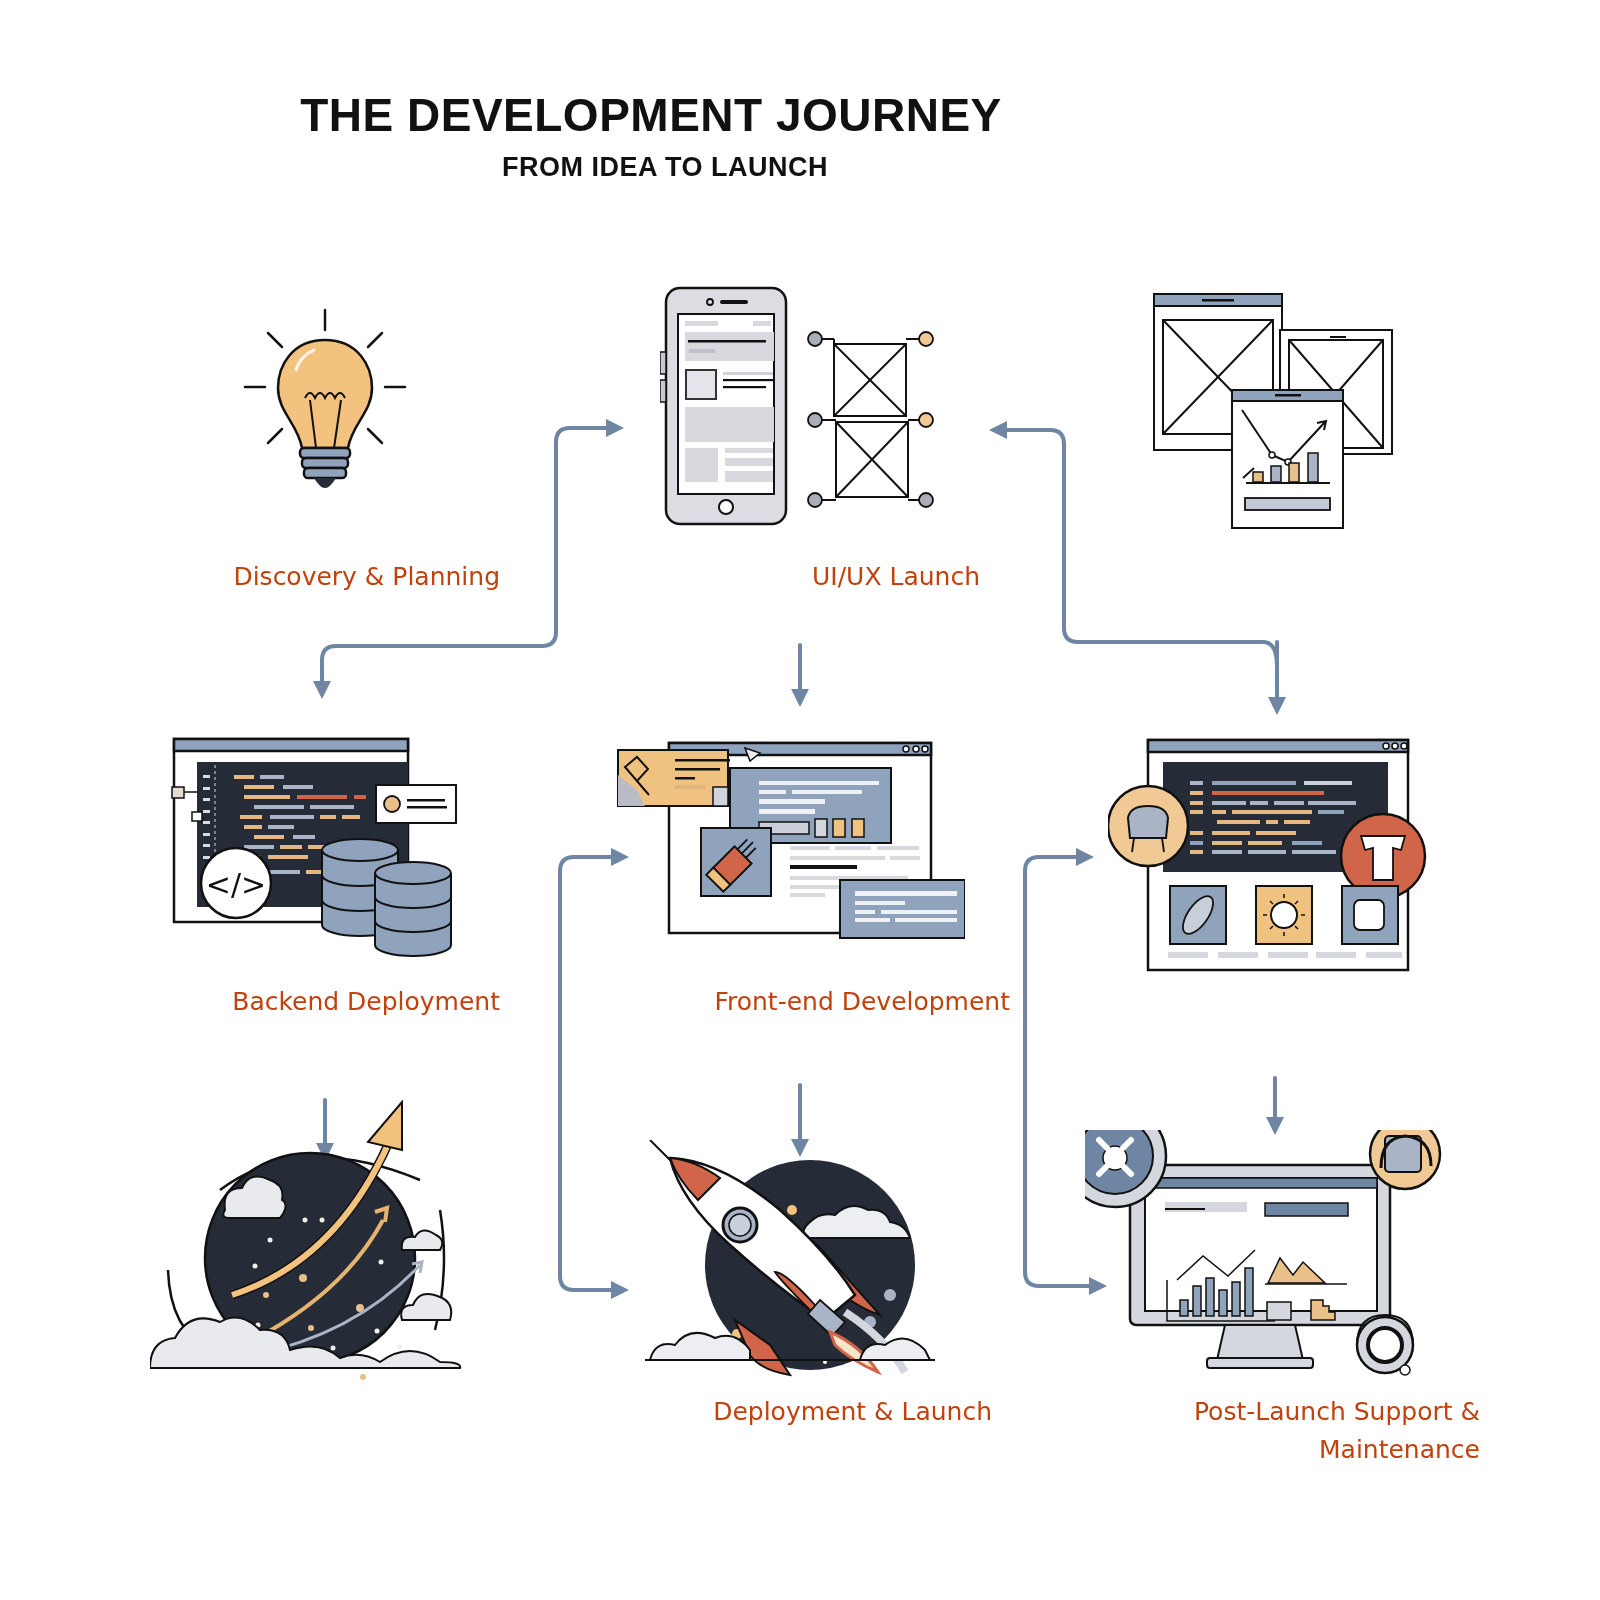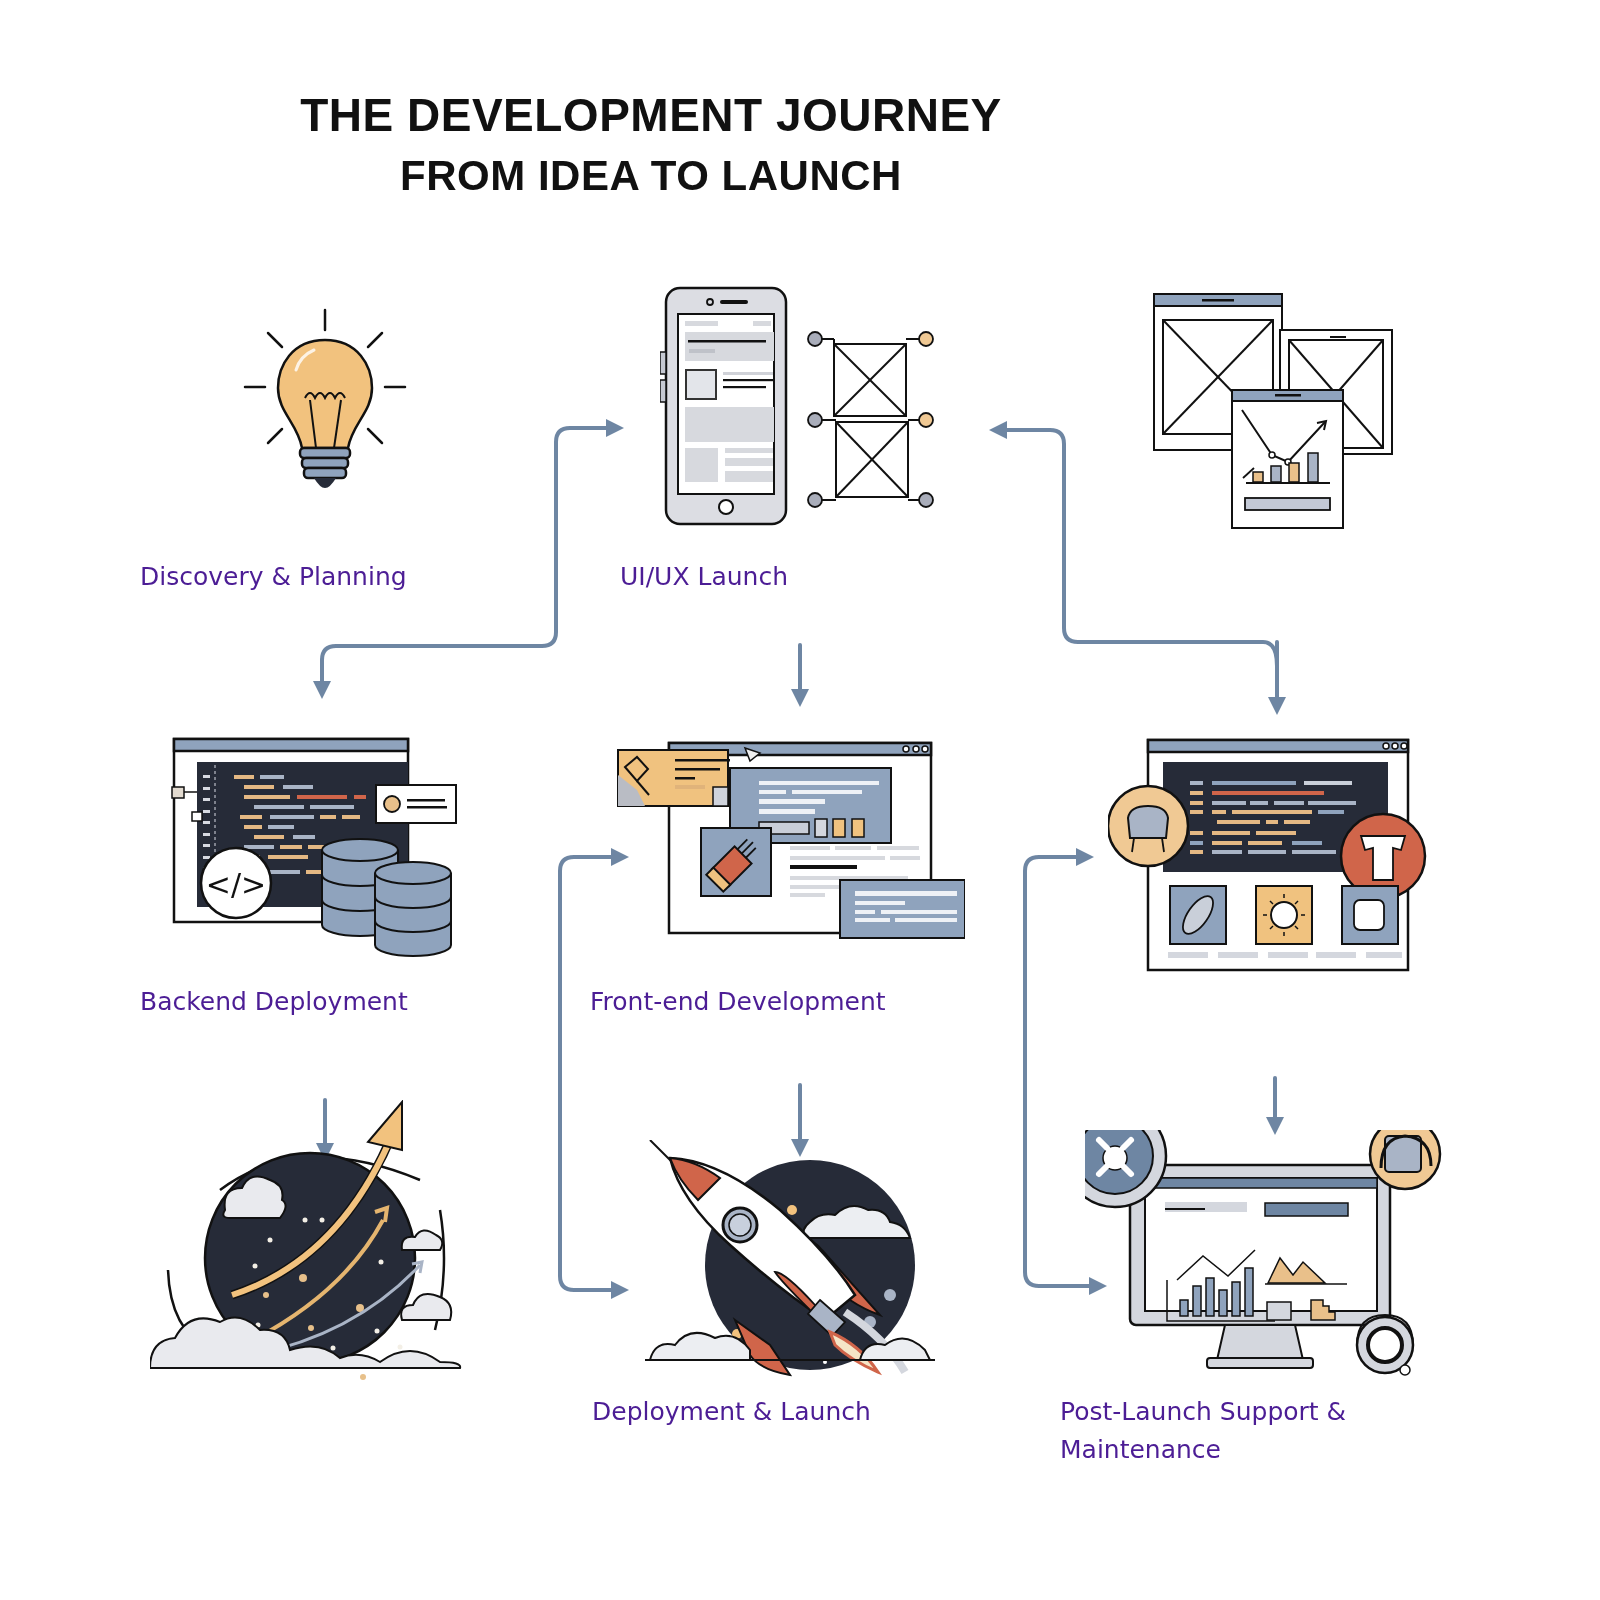--- a/index.html
+++ b/index.html
@@ -1,20 +1,20 @@
 <!DOCTYPE html>
 <html><head>
 <meta charset="utf-8">
 <style>
   html, body { margin: 0; padding: 0; background: #ffffff; }
   body { width: 1600px; height: 1600px; position: relative; overflow: hidden; font-family: "Liberation Sans", sans-serif; color: #111; }
   .title { position: absolute; left: 0; width: 1302px; text-align: center; font-weight: bold; letter-spacing: 0.5px; }
   .title.main { top: 88px; font-size: 46px; }
-  .title.sub { top: 152px; font-size: 42px; }
-  .label { position: absolute; font-family: "DejaVu Sans", sans-serif; font-size: 25px; color: #4c1d95; text-align: left; line-height: 38px; }
+  .title.sub { top: 152px; font-size: 27px; margin-left: 14px; }
+  .label { position: absolute; font-family: "DejaVu Sans", sans-serif; font-size: 25px; color: #c2410c; text-align: right; line-height: 38px; }
   svg.layer { position: absolute; left: 0; top: 0; }
   .illus { position: absolute; }
 </style>
 </head>
 <body>
 
 <div class="title main">THE DEVELOPMENT JOURNEY</div>
 <div class="title sub">FROM IDEA TO LAUNCH</div>
 
 <svg class="layer" width="1600" height="1600">

